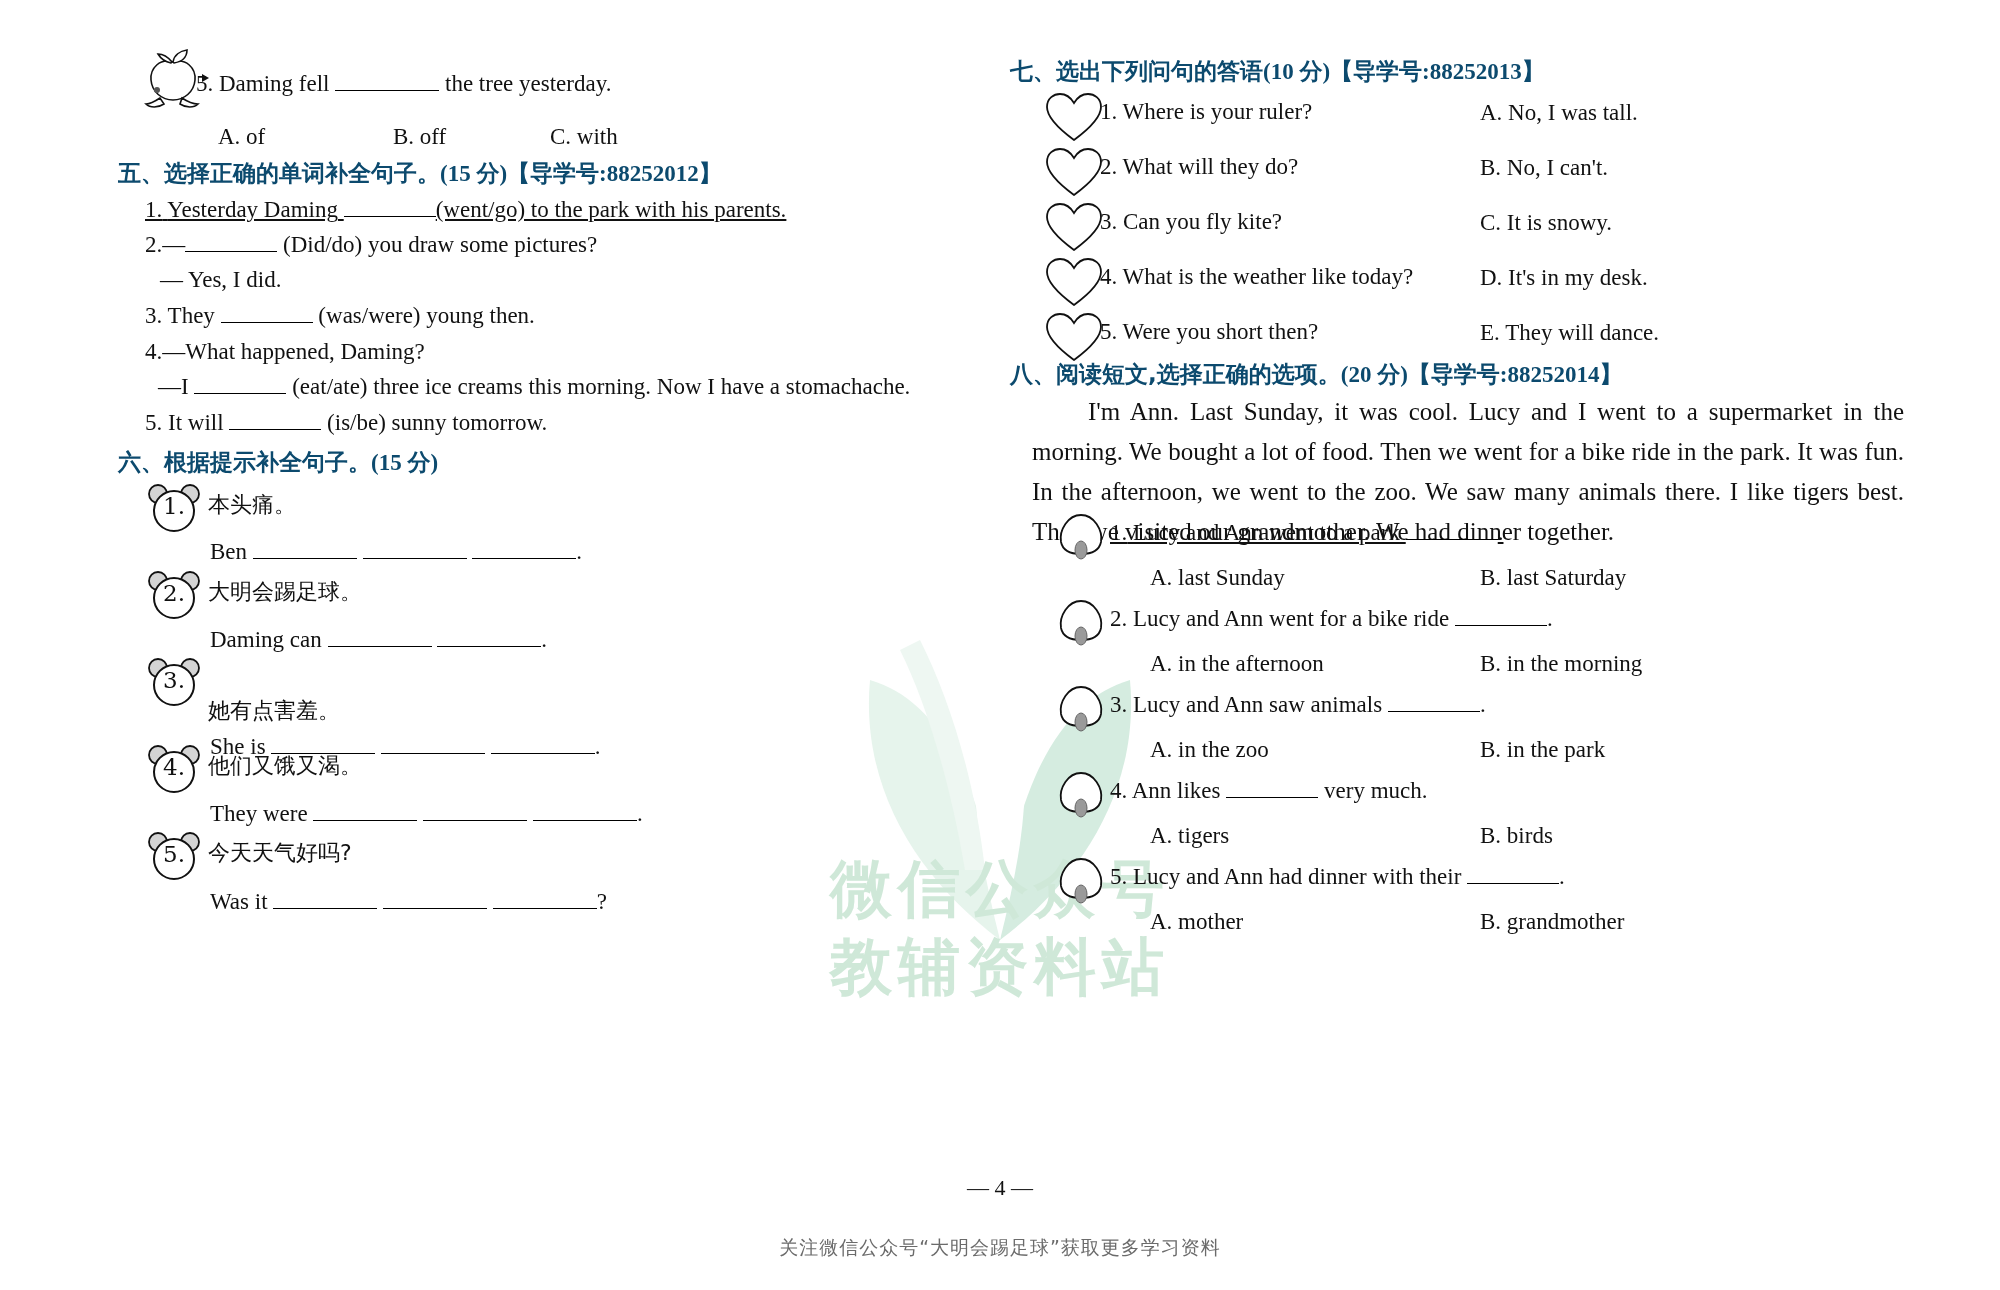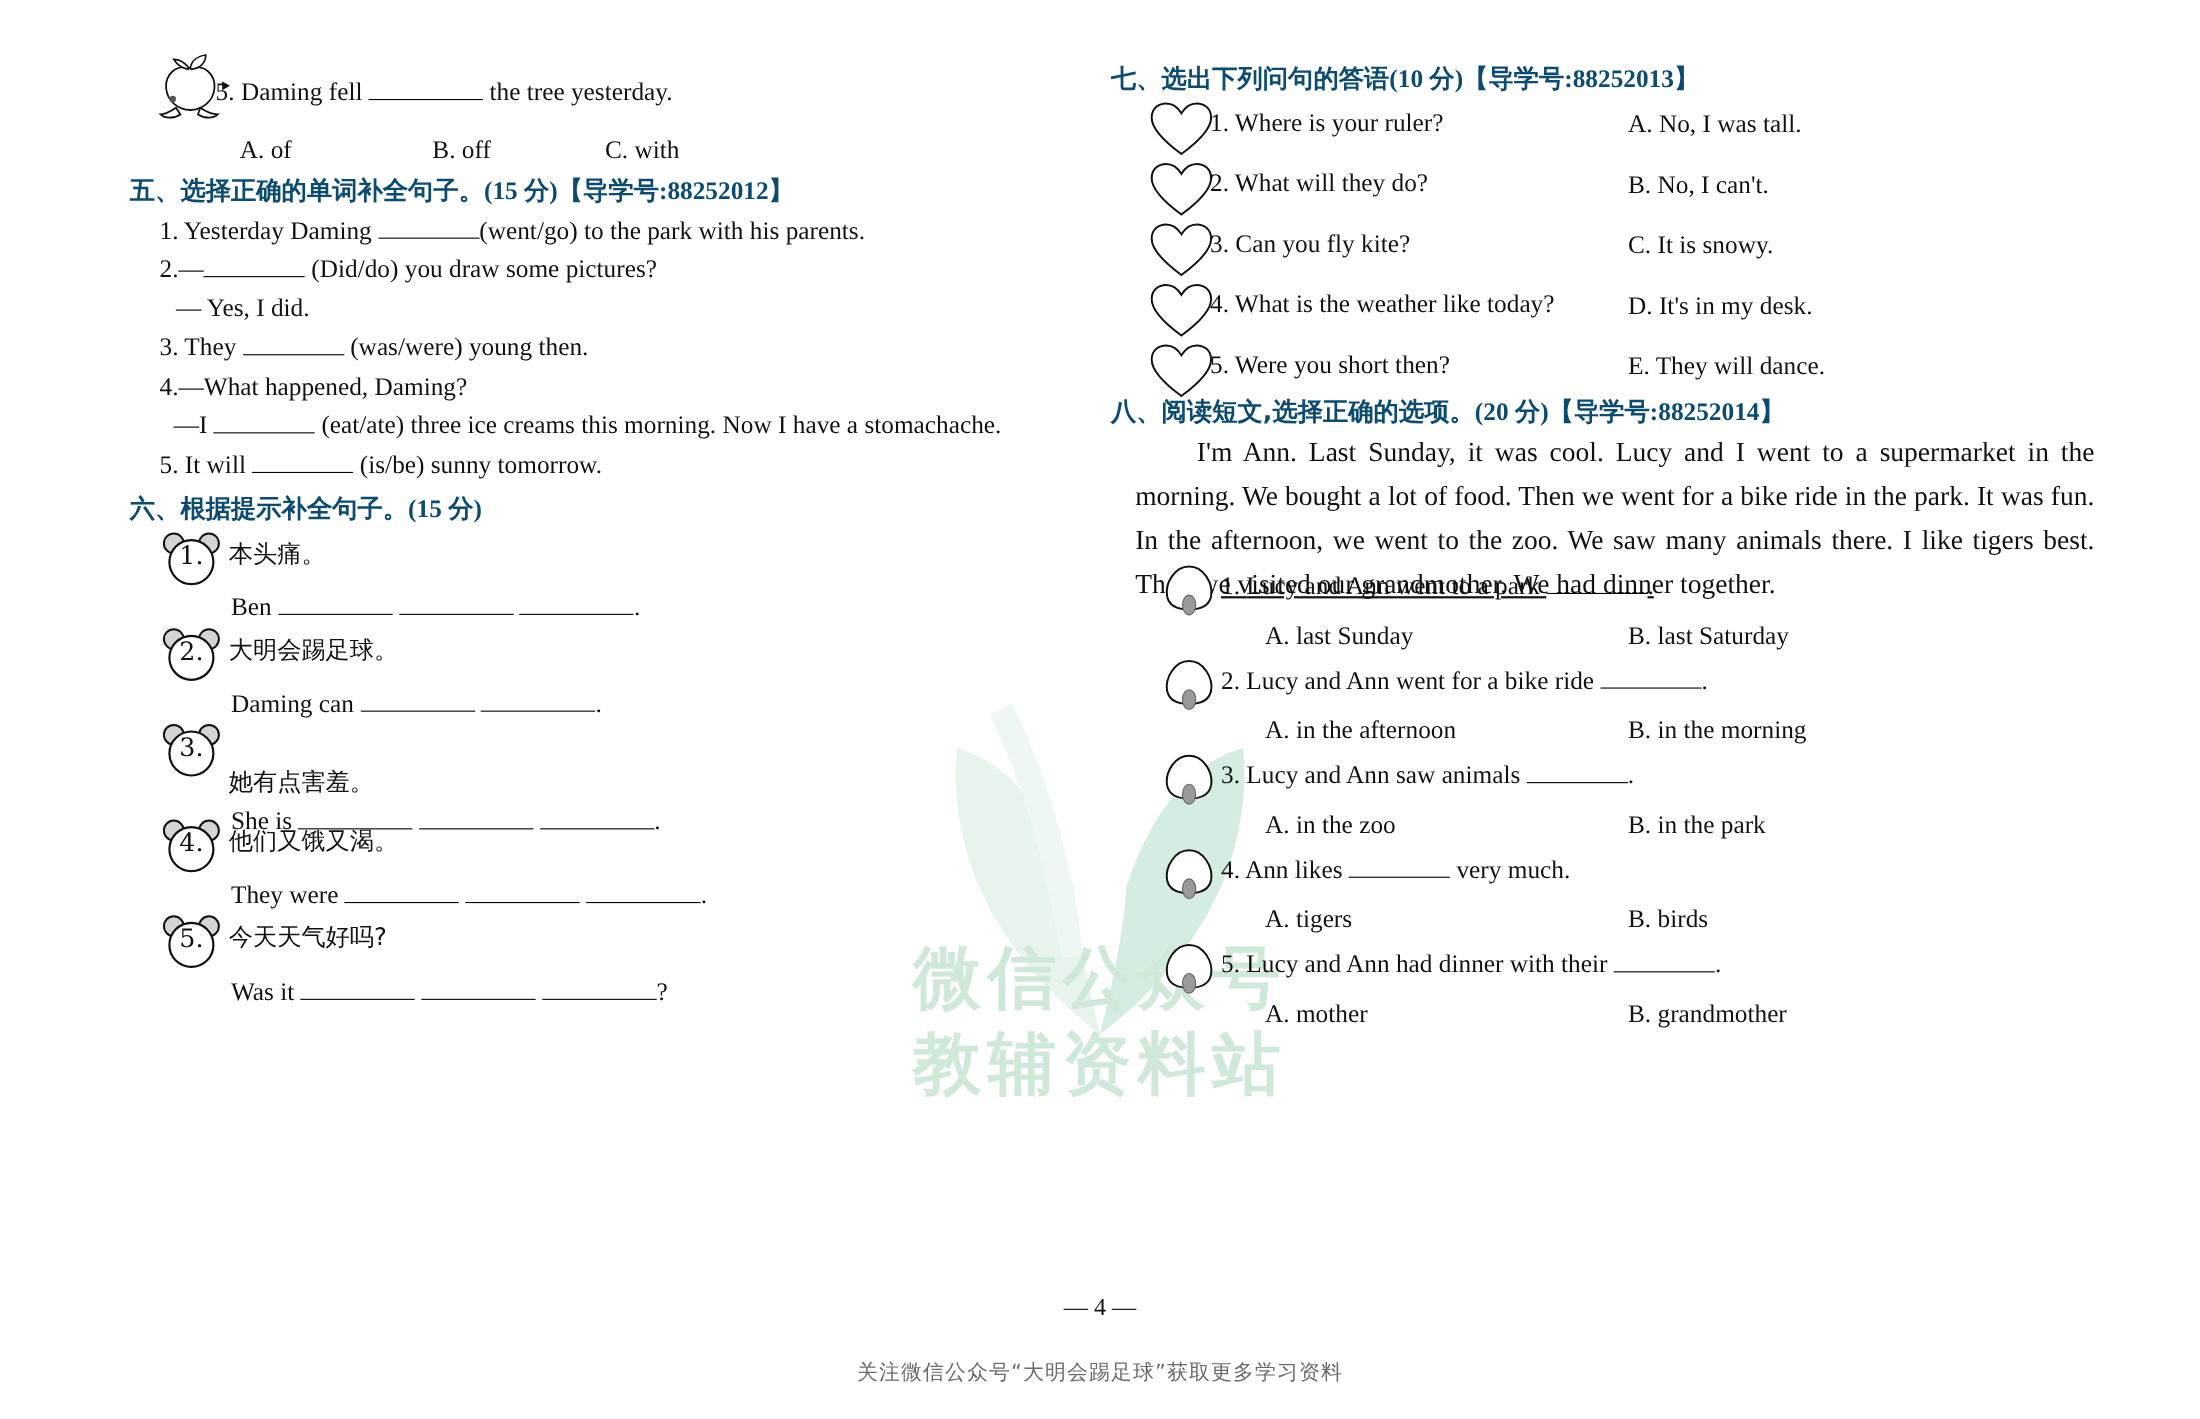--- a/index.html
+++ b/index.html
@@ -138,21 +138,21 @@
       <span>the tree yesterday.</span>
     </div>
     <div class="opt" style="left:100px;top:124px;">A. of</div>
     <div class="opt" style="left:275px;top:124px;">B. off</div>
     <div class="opt" style="left:432px;top:124px;">C. with</div>
 
     <div class="abs sec-head" style="left:0px;top:158px;">
       <span class="cn">五、选择正确的单词补全句子。</span><span class="paren">(15 分)</span><span class="paren">【导学号:88252012】</span>
     </div>
 
-    <div class="abs q" style="left:27px;top:198px;">
+    <div class="abs q" style="left:27px;top:198px;text-decoration:underline;">
       <span>1.</span>
       <span>Yesterday Daming</span>
       <span class="blank b-md"></span><span>(went/go) to the park with his parents.</span>
     </div>
 
     <div class="abs q" style="left:27px;top:233px;">
       <span>2.</span><span>—</span><span class="blank b-md"></span>
       <span>(Did/do) you draw some pictures?</span>
     </div>
 

